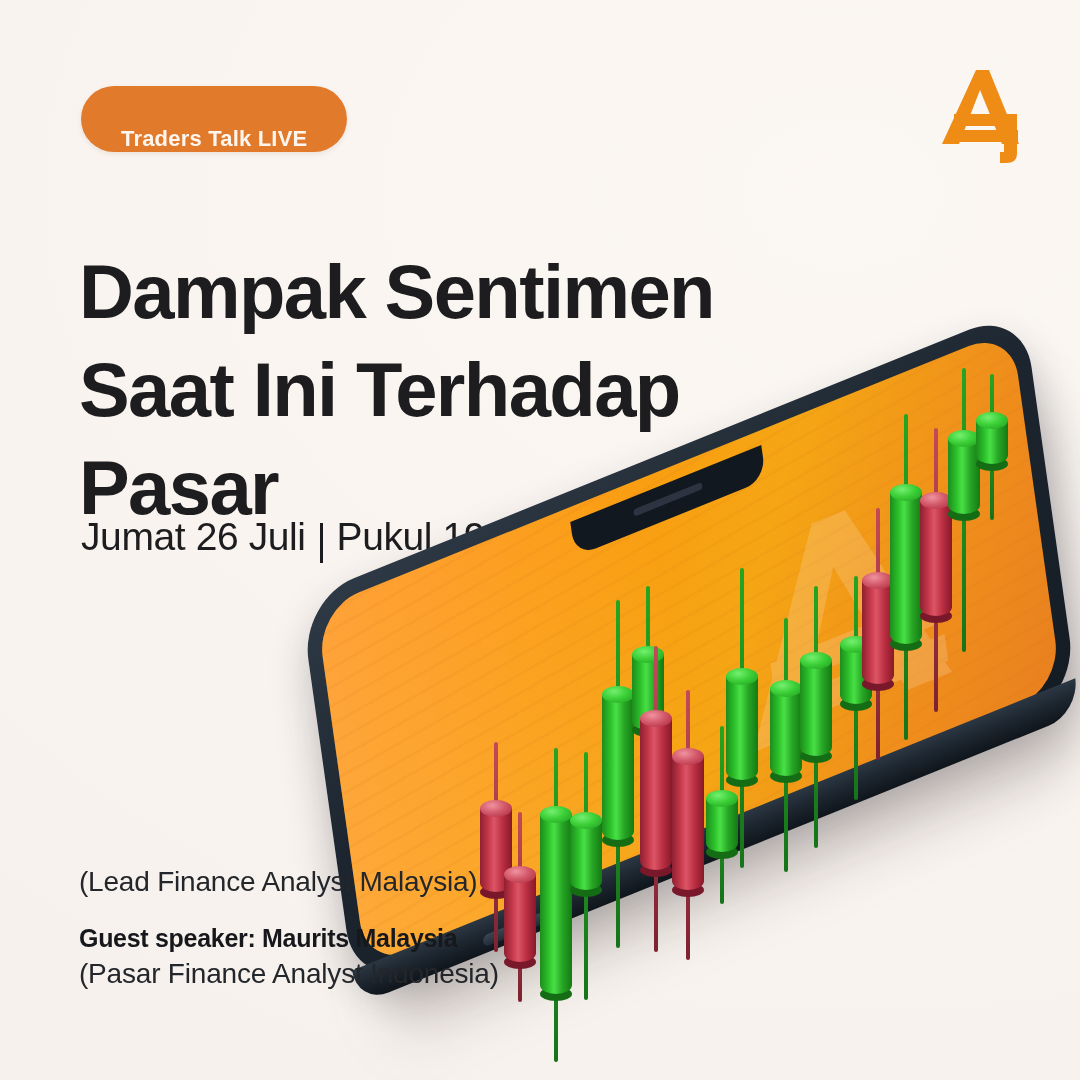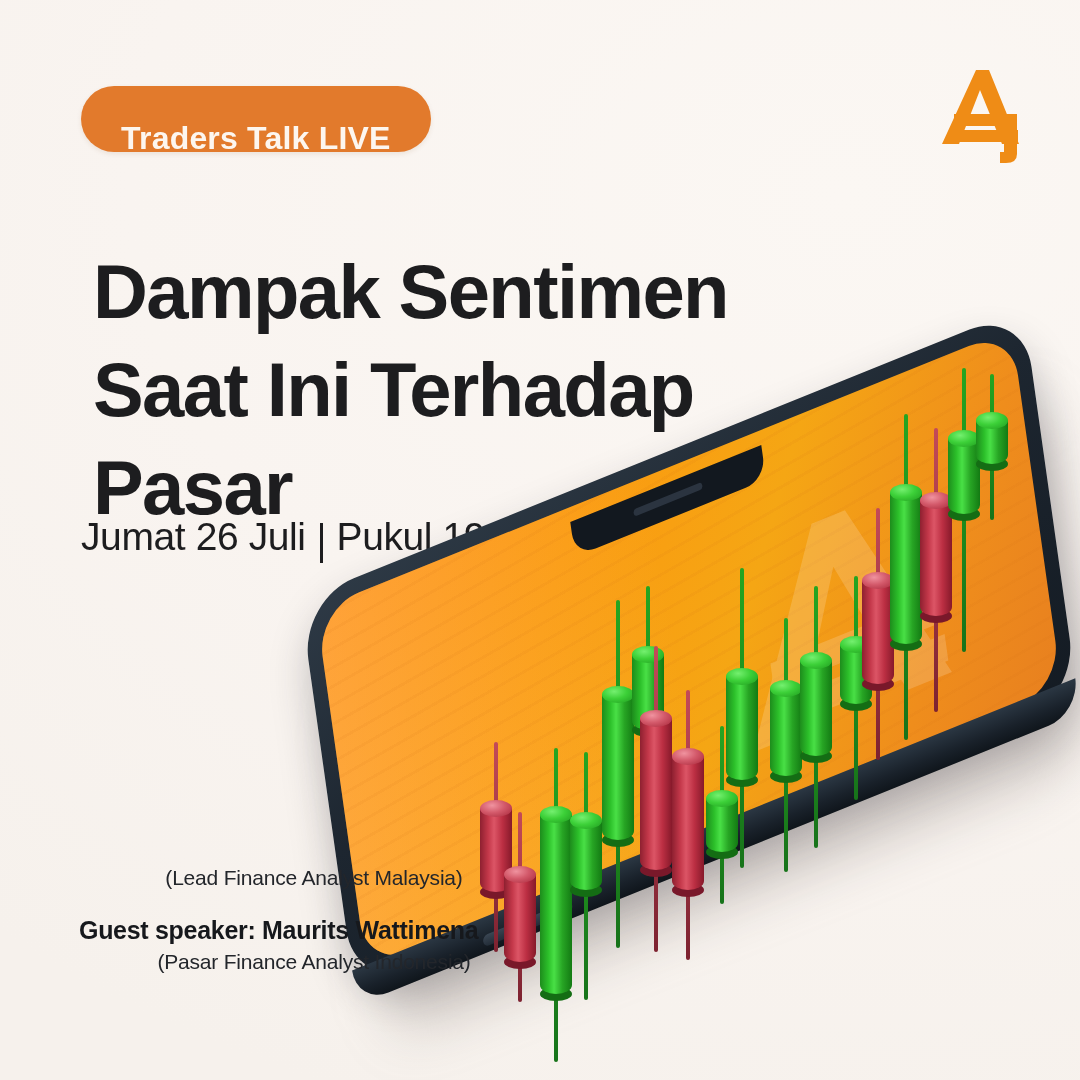--- a/index.html
+++ b/index.html
@@ -23,28 +23,28 @@
 
   
   .badge{
     position:absolute;left:81px;top:86px;
     height:66px;padding:0 40px;
     display:flex;align-items:center;justify-content:center;
     background:#e27a2c;border-radius:33px;
     box-shadow:0 2px 5px rgba(120,70,20,.10);
   }
   .badge span{
-    color:#fdf6ef;font-size:32px;font-weight:bold;letter-spacing:.2px;
+    color:#fdf6ef;font-size:22px;font-weight:bold;letter-spacing:.2px;
     white-space:nowrap;
     margin-top:39px;
   }
 
   
   .headline{
-    position:absolute;left:93px;top:192px;width:760px;
+    position:absolute;left:79px;top:192px;width:760px;
     color:#1d1d1f;
     font-size:76px;line-height:98px;font-weight:bold;
     letter-spacing:-1.6px;
   }
   .headline .hl-line{display:block;white-space:nowrap;}
 
   
   .dateline{
     position:absolute;left:81px;top:515px;
     color:#1d1d1f;font-size:39px;font-weight:normal;letter-spacing:-.4px;
@@ -57,22 +57,22 @@
 
   
   .credits{position:absolute;left:79px;top:866px;width:470px;z-index:8;}
   .credit-block{margin-bottom:26px;}
   .credit-block:last-child{margin-bottom:0;}
   .credit-name{
     color:#16181c;font-size:25px;font-weight:bold;letter-spacing:-.3px;
     white-space:nowrap;margin:0 0 5px 0;
   }
   .credit-role{
-    color:#23262b;font-size:21px;font-weight:normal;letter-spacing:-.2px;
-    white-space:nowrap;margin:0;text-align:center;
+    color:#23262b;font-size:28px;font-weight:normal;letter-spacing:-.2px;
+    white-space:nowrap;margin:0;
   }
 
   
   .phone-wrap{
     position:absolute;left:300px;top:600px;width:900px;height:560px;
     z-index:2;
   }
   .phone{
     position:absolute;left:0;top:0;width:780px;height:382px;
     transform:rotate(-22deg) skewX(-14deg);
@@ -370,17 +370,17 @@
           <div class="cap"></div>
         </div>
       </div>
     </div>
 
   <div class="credits">
     <div class="credit-block">
       <p class="credit-role">(Lead Finance Analyst Malaysia)</p>
     </div>
     <div class="credit-block">
-      <p class="credit-name">Guest speaker: Maurits Wattimena</p>
+      <p class="credit-name">Guest speaker: Maurits Malaysia</p>
       <p class="credit-role">(Pasar Finance Analyst Indonesia)</p>
     </div>
   </div>
 </div>
 
 </body></html>

